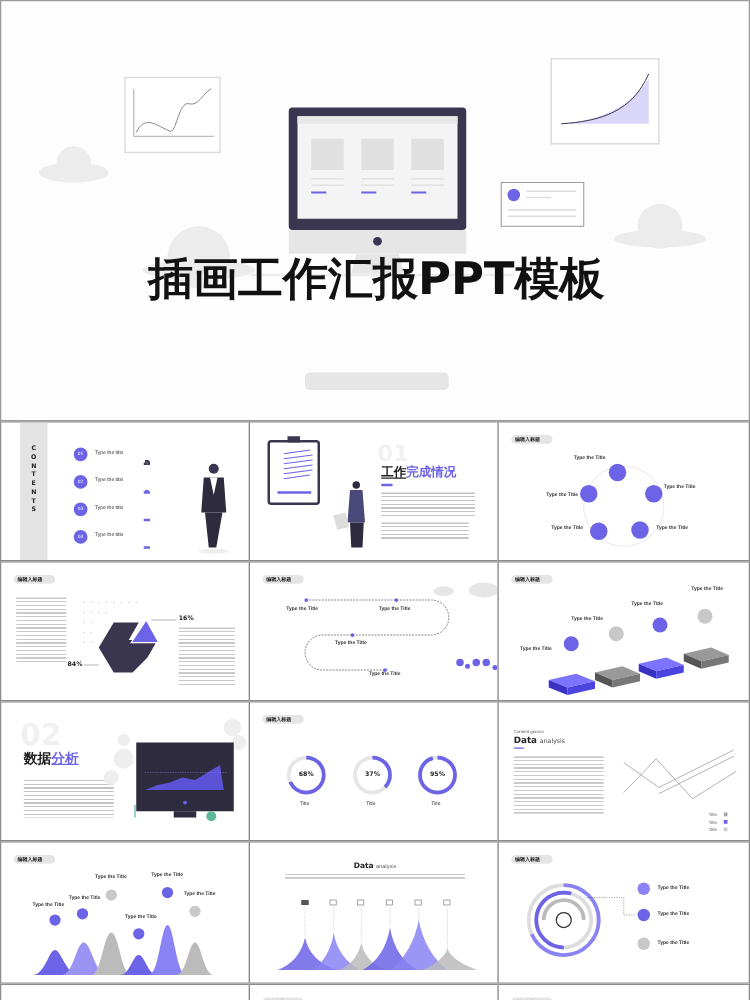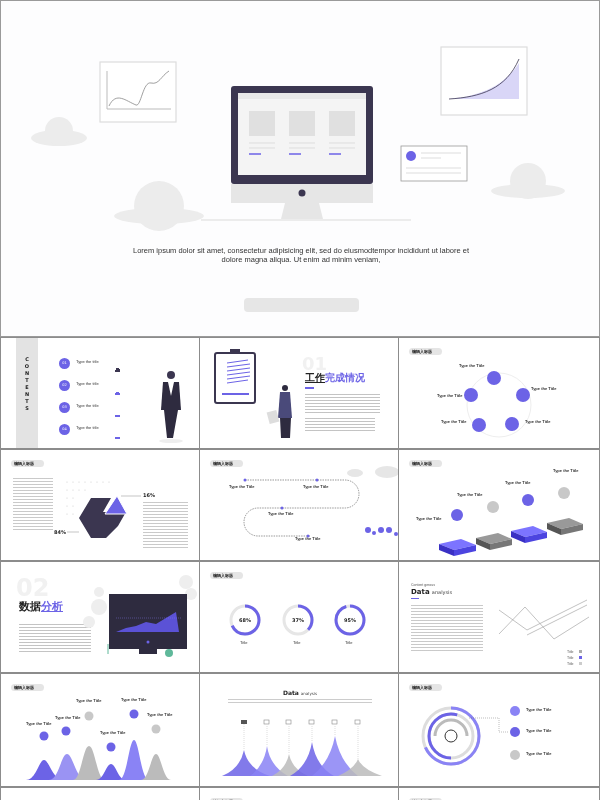--- a/index.html
+++ b/index.html
@@ -56,21 +56,21 @@
       <path d="M248 142 L274 142 M248 147 L274 147 M288 142 L314 142 M288 147 L314 147 M328 142 L354 142 M328 147 L354 147"></path>
     </g>
     <g stroke="#6c63e6" stroke-width="1.5">
       <path d="M248 153 L260 153 M288 153 L300 153 M328 153 L340 153"></path>
     </g>
     <rect x="230" y="183" width="142" height="19" fill="#e6e6e6"></rect>
     <circle cx="301" cy="192" r="3.5" fill="#3b3650"></circle>
     <path d="M284 202 L318 202 L322 218 L280 218 Z" fill="#e6e6e6"></path>
     <rect x="200" y="218" width="210" height="2" fill="#ececec"></rect>
   </svg>
-  <div class="sub">Lorem ipsum dolor sit amet, consectetur adipisicing elit, sed do eiusmodtempor incididunt ut labore et dolore magna aliqua. Ut enim ad minim veniam,</div>
+  <div class="title">插画工作汇报PPT模板</div>
   <div class="btn"></div>
 </div>
 
 <div class="grid">
 
   <div class="slide" style="left:0;top:0;width:200px;">
     <div style="position:absolute;left:15px;top:0;width:22px;height:112px;background:#e3e3e3;"></div>
     <div style="position:absolute;left:15px;top:18px;width:22px;text-align:center;font-size:5px;line-height:7px;font-weight:bold;color:#222;">
       <div>C</div>
         <div>O</div>

